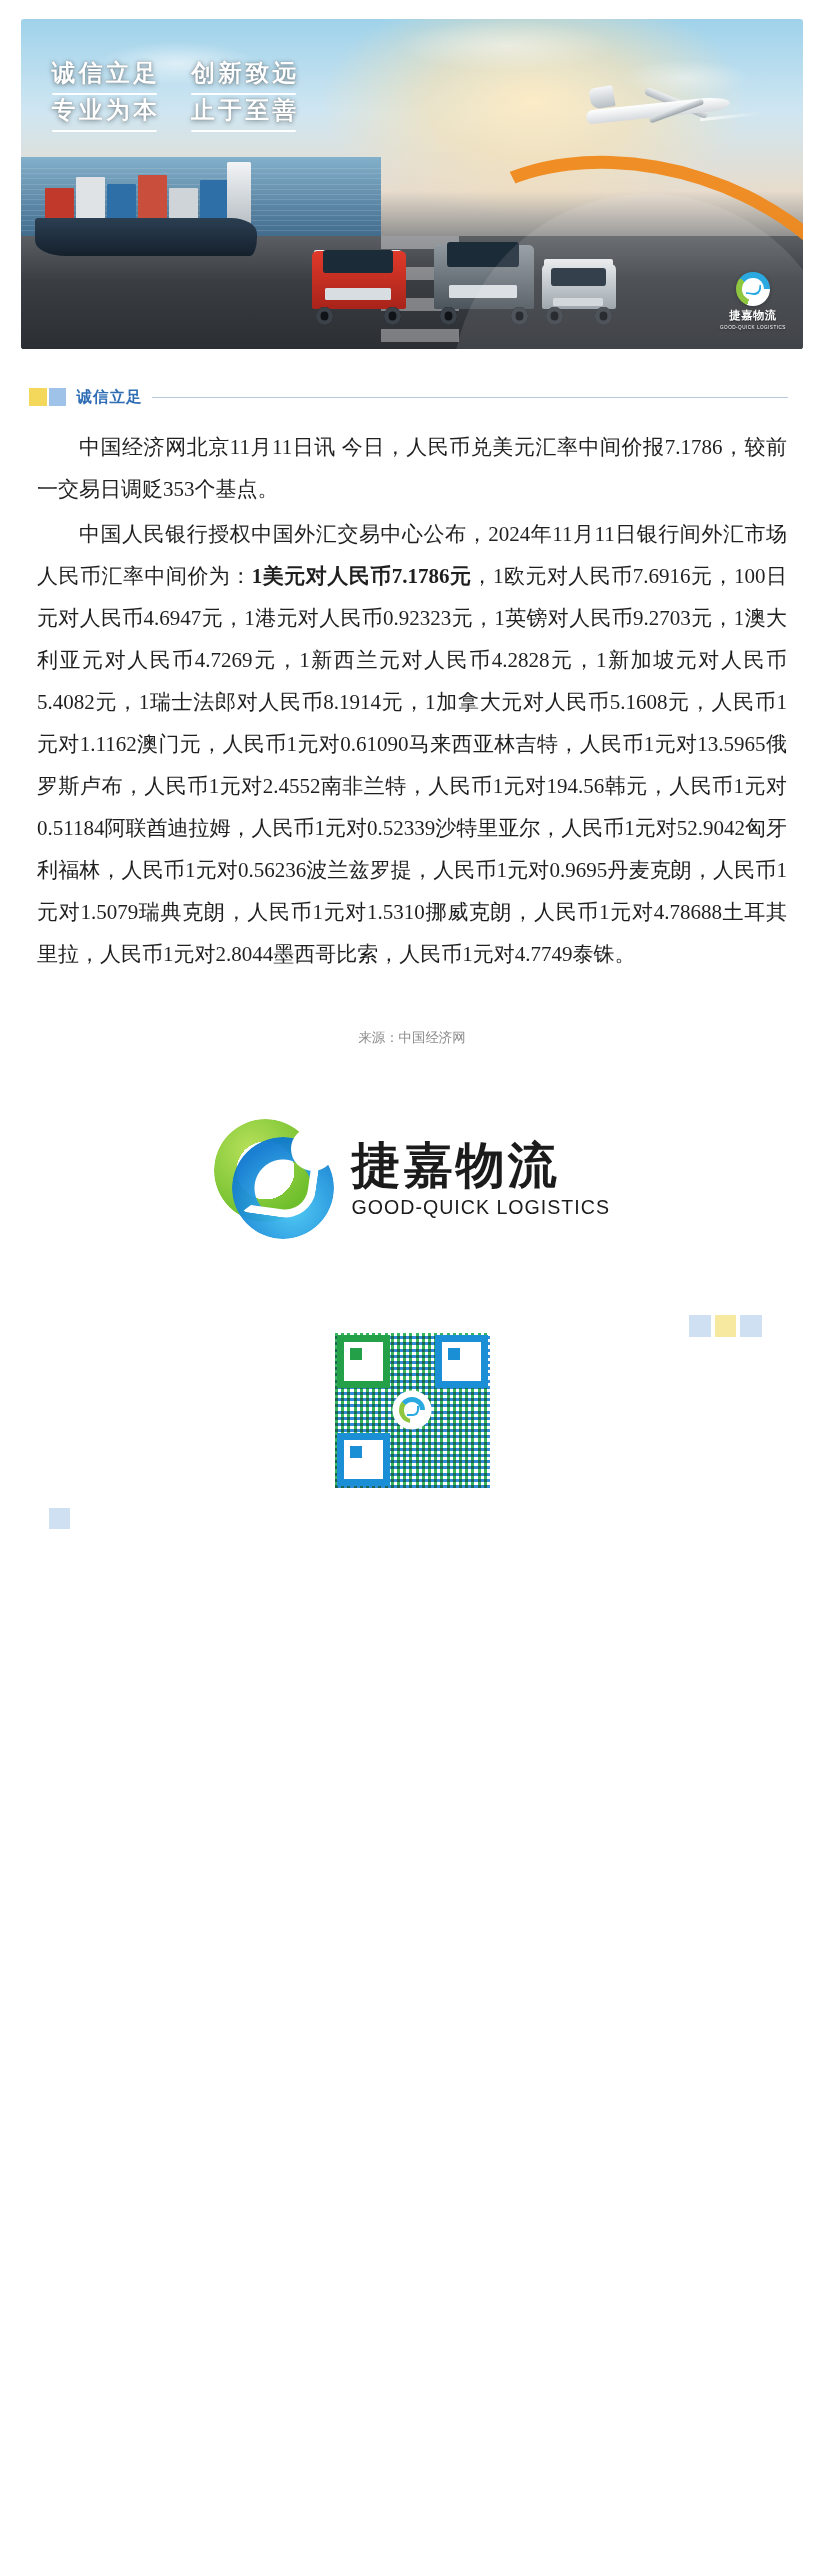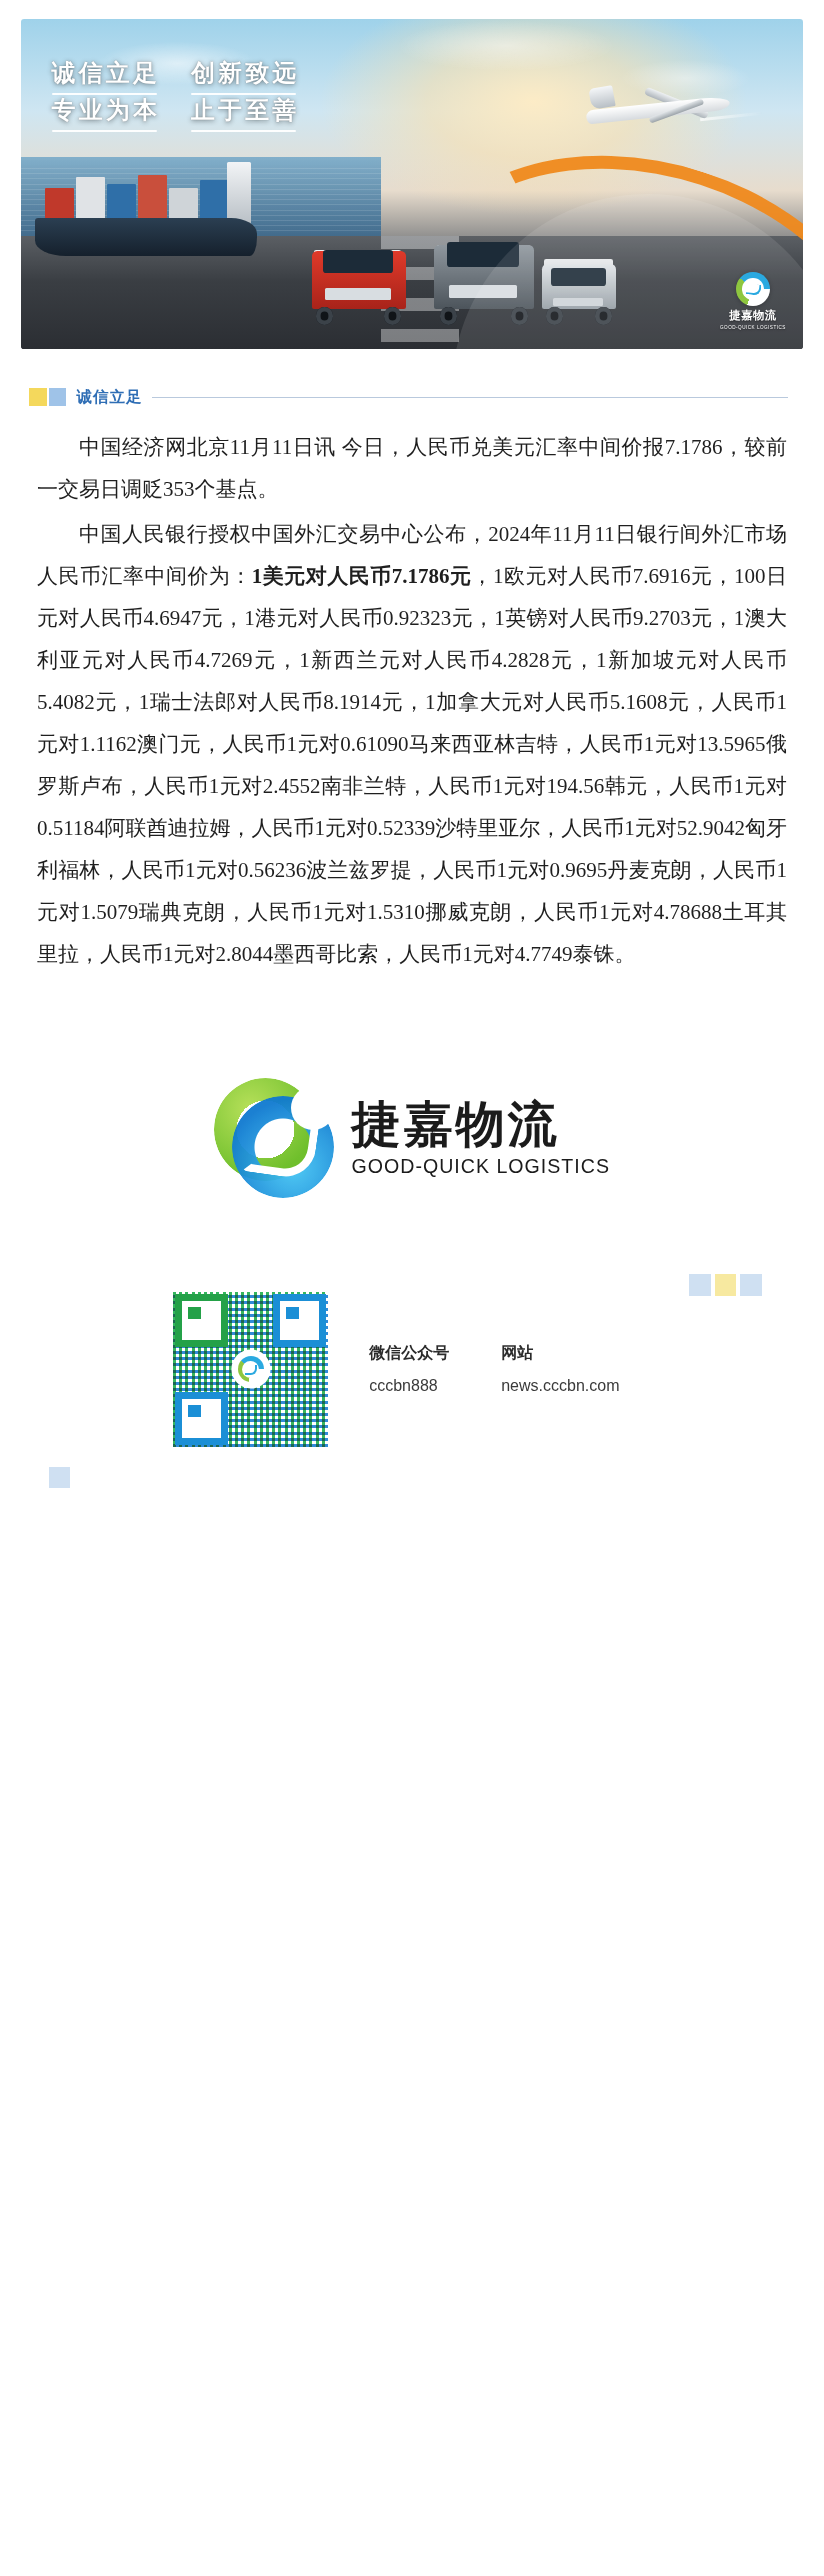--- a/index.html
+++ b/index.html
@@ -622,20 +622,21 @@
     <span class="section-title">诚信立足</span>
     <span class="title-rule"></span>
   </div>
 
   <div class="article">
     <p>中国经济网北京11月11日讯 今日，人民币兑美元汇率中间价报7.1786，较前一交易日调贬353个基点。</p>
     <p><span>中国人民银行授权中国外汇交易中心公布，2024年11月11日银行间外汇市场人民币汇率中间价为：</span><b>1美元对人民币7.1786元</b><span>，1欧元对人民币7.6916元，100日元对人民币4.6947元，1港元对人民币0.92323元，1英镑对人民币9.2703元，1澳大利亚元对人民币4.7269元，1新西兰元对人民币4.2828元，1新加坡元对人民币5.4082元，1瑞士法郎对人民币8.1914元，1加拿大元对人民币5.1608元，人民币1元对1.1162澳门元，人民币1元对0.61090马来西亚林吉特，人民币1元对13.5965俄罗斯卢布，人民币1元对2.4552南非兰特，人民币1元对194.56韩元，人民币1元对0.51184阿联酋迪拉姆，人民币1元对0.52339沙特里亚尔，人民币1元对52.9042匈牙利福林，人民币1元对0.56236波兰兹罗提，人民币1元对0.9695丹麦克朗，人民币1元对1.5079瑞典克朗，人民币1元对1.5310挪威克朗，人民币1元对4.78688土耳其里拉，人民币1元对2.8044墨西哥比索，人民币1元对4.7749泰铢。</span></p>
   </div>
 
   <div class="src-rule"></div>
+  <div class="source">来源：中国经济网</div>
 
   <div class="big-logo">
     <div class="mark">
       <div class="ring-g"></div>
       <div class="ring-b"></div>
       <div class="gap"></div>
       <div class="swirl"></div>
     </div>
     <div class="txt">
       <div class="cn">捷嘉物流</div>
@@ -653,28 +654,18 @@
     <div class="qr">
       <div class="noise"></div>
       <div class="eye tl"></div>
       <div class="eye tr"></div>
       <div class="eye bl"></div>
       <div class="center-logo">
           <i></i>
         </div>
     </div>
 
-    <div class="contacts">
-      <div class="row labels">
-        <span class="c1">微信公众号</span>
-        <span class="c2">网站</span>
-      </div>
-      <div class="row">
-        <span class="c1">cccbn888</span>
-        <span class="c2">news.cccbn.com</span>
-      </div>
-    </div>
 
     <div class="deco-left"></div>
   </div>
 
 </div>
 
 
 </body></html>

